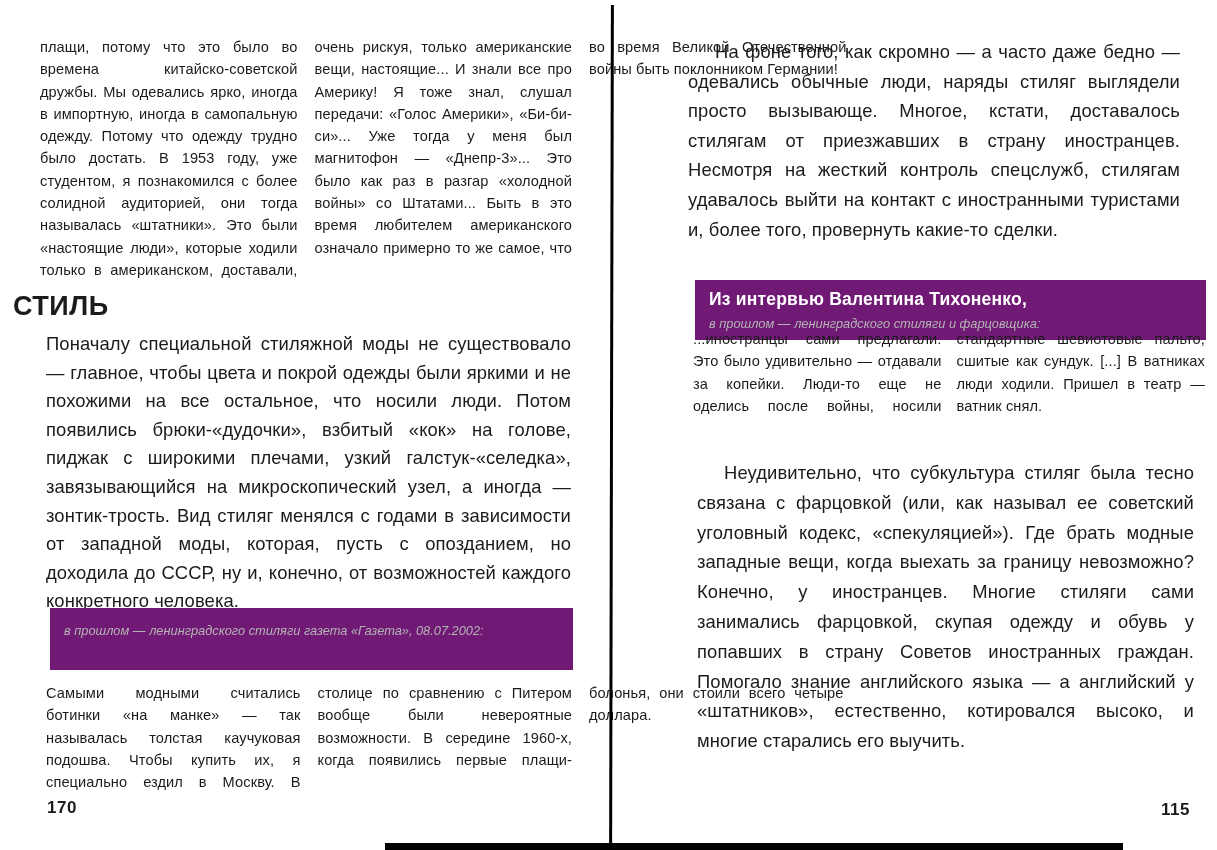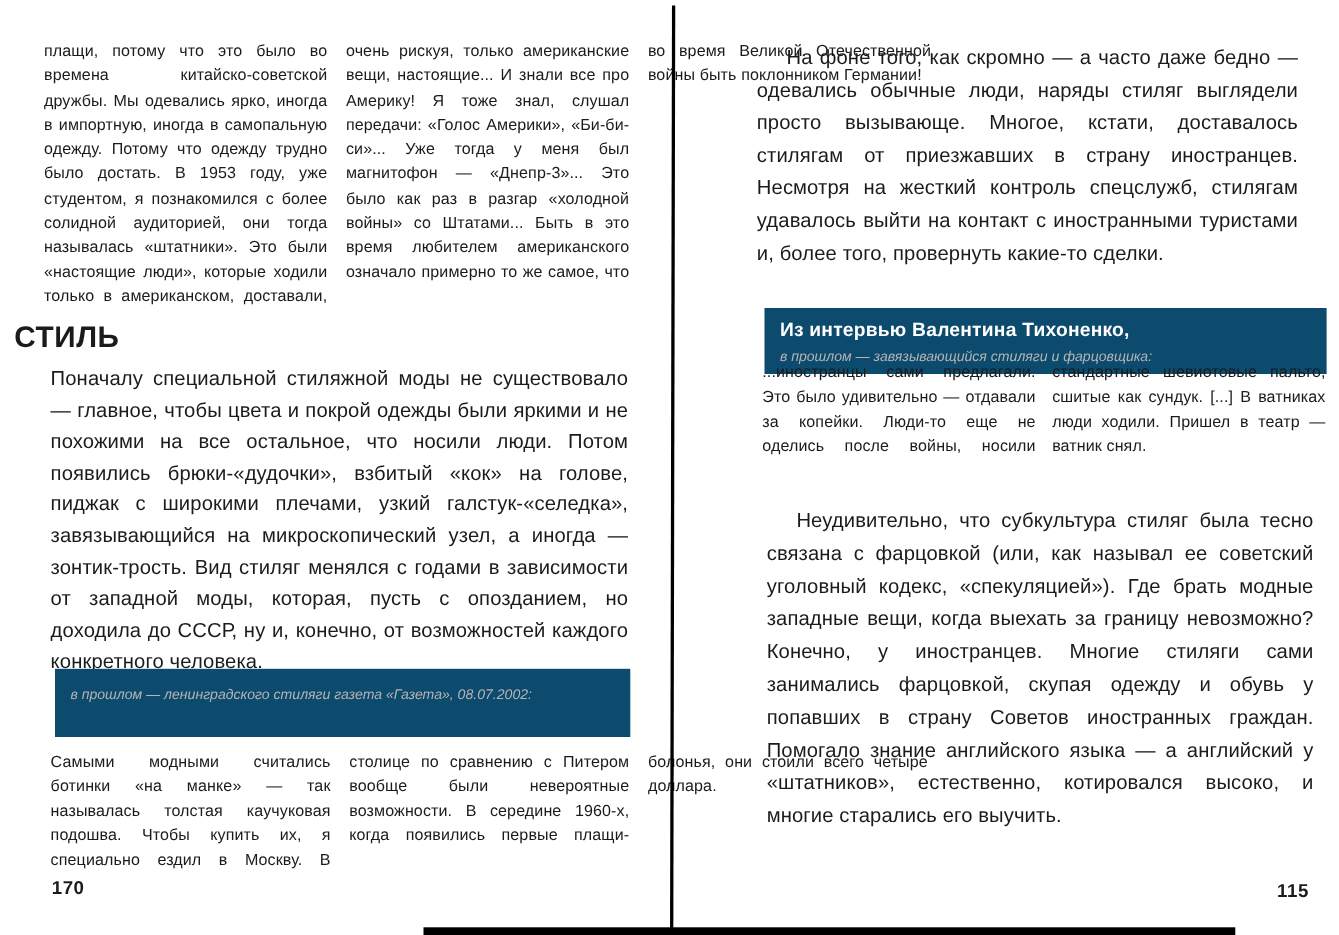--- a/index.html
+++ b/index.html
@@ -46,21 +46,21 @@
     line-height: 22.3px;
     letter-spacing: 0.1px;
   }
   .body-par {
     text-align: justify;
     font-size: 18.4px;
     line-height: 28.6px;
     letter-spacing: 0.1px;
   }
   .bar {
-    background: #0c4a6e;
+    background: #701a75;
     color: #fff;
     box-sizing: border-box;
     padding: 9px 12px 16px 14px;
   }
   .bar .bar-title {
     font-size: 17.5px;
     font-weight: bold;
     letter-spacing: 0.2px;
     white-space: nowrap;
   }
@@ -114,21 +114,21 @@
     <div class="pagenum lp-num">170</div>
   </div>
 
   <div class="spine"></div>
 
   <div>
     <div class="body-par rp-par1">На фоне того, как скромно — а часто даже бедно — одевались обычные люди, наряды стиляг выглядели просто вызывающе. Многое, кстати, доставалось стилягам от приезжавших в страну иностранцев. Несмотря на жесткий контроль спецслужб, стилягам удавалось выйти на контакт с иностранными туристами и, более того, провернуть какие-то сделки.</div>
 
     <div class="bar rp-bar">
       <div class="bar-title">Из интервью Валентина Тихоненко,</div>
-      <div class="bar-sub">в прошлом — завязывающийся стиляги и фарцовщика:</div>
+      <div class="bar-sub">в прошлом — ленинградского стиляги и фарцовщика:</div>
     </div>
 
     <div class="two-col rp-quote">...иностранцы сами предлагали. Это было удивительно — отдавали за копейки. Люди-то еще не оделись после войны, носили стандартные шевиотовые пальто, сшитые как сундук. [...] В ватниках люди ходили. Пришел в театр — ватник снял.</div>
 
     <div class="body-par rp-par2">Неудивительно, что субкультура стиляг была тесно связана с фарцовкой (или, как называл ее советский уголовный кодекс, «спекуляцией»). Где брать модные западные вещи, когда выехать за границу невозможно? Конечно, у иностранцев. Многие стиляги сами занимались фарцовкой, скупая одежду и обувь у попавших в страну Советов иностранных граждан. Помогало знание английского языка — а английский у «штатников», естественно, котировался высоко, и многие старались его выучить.</div>
 
     <div class="pagenum rp-num">115</div>
   </div>
 
   <div class="bottom-edge"></div>

